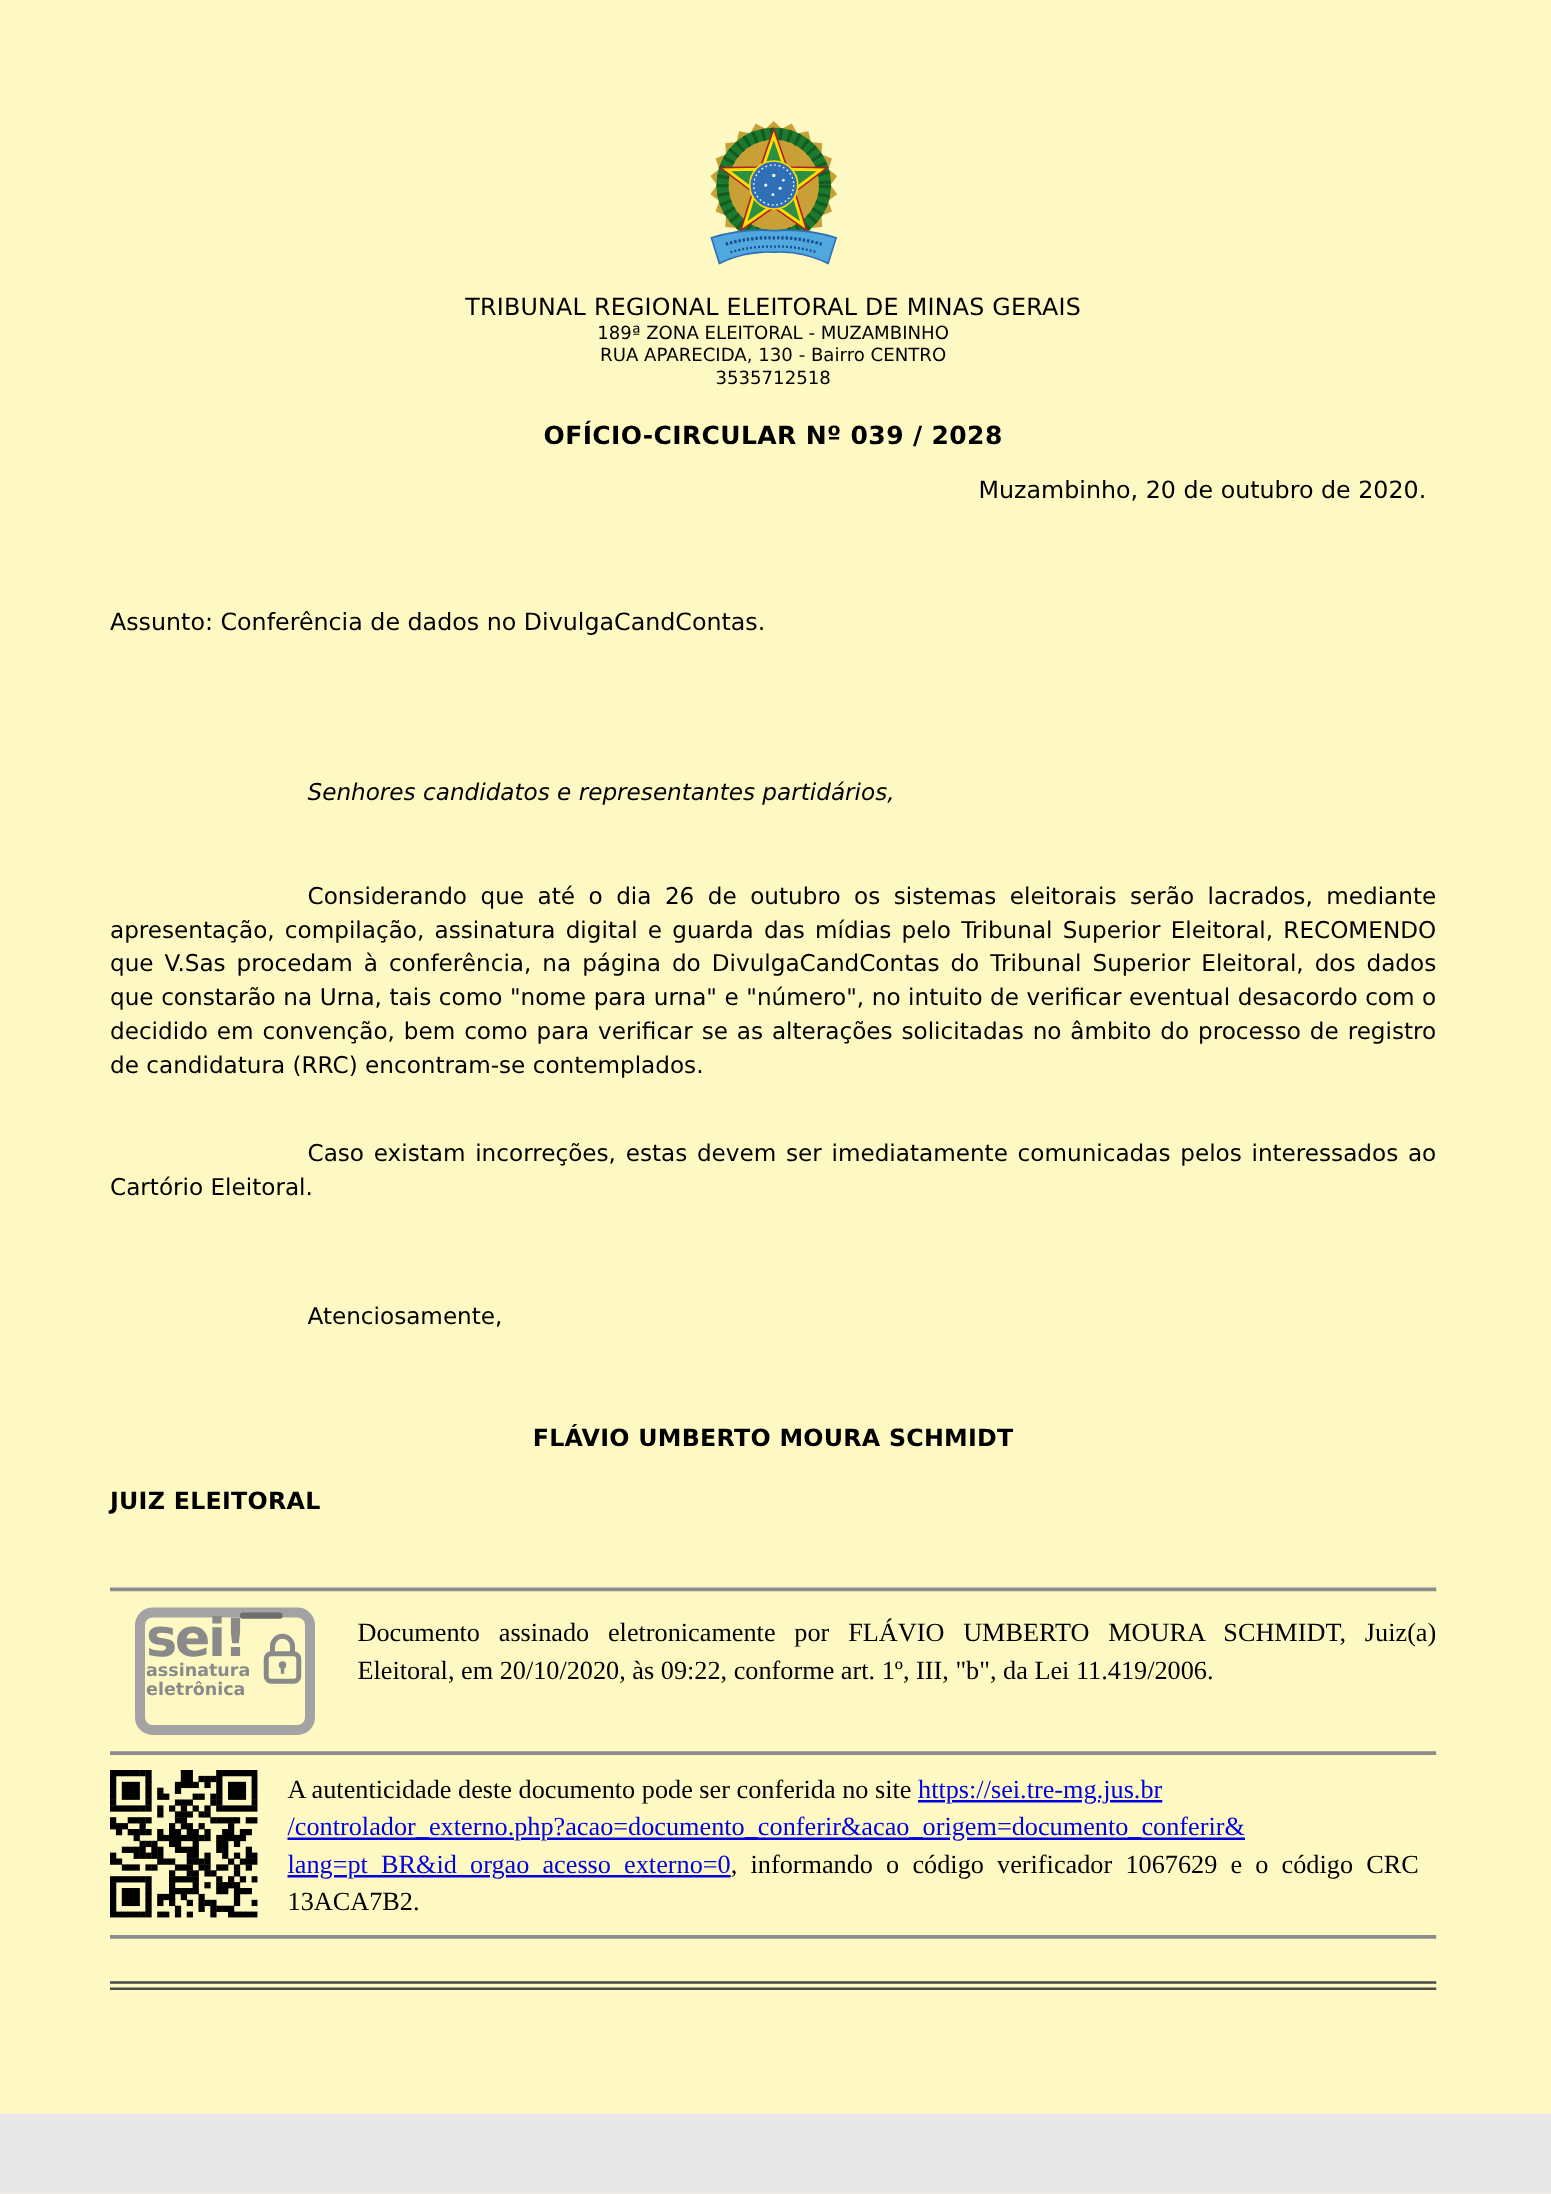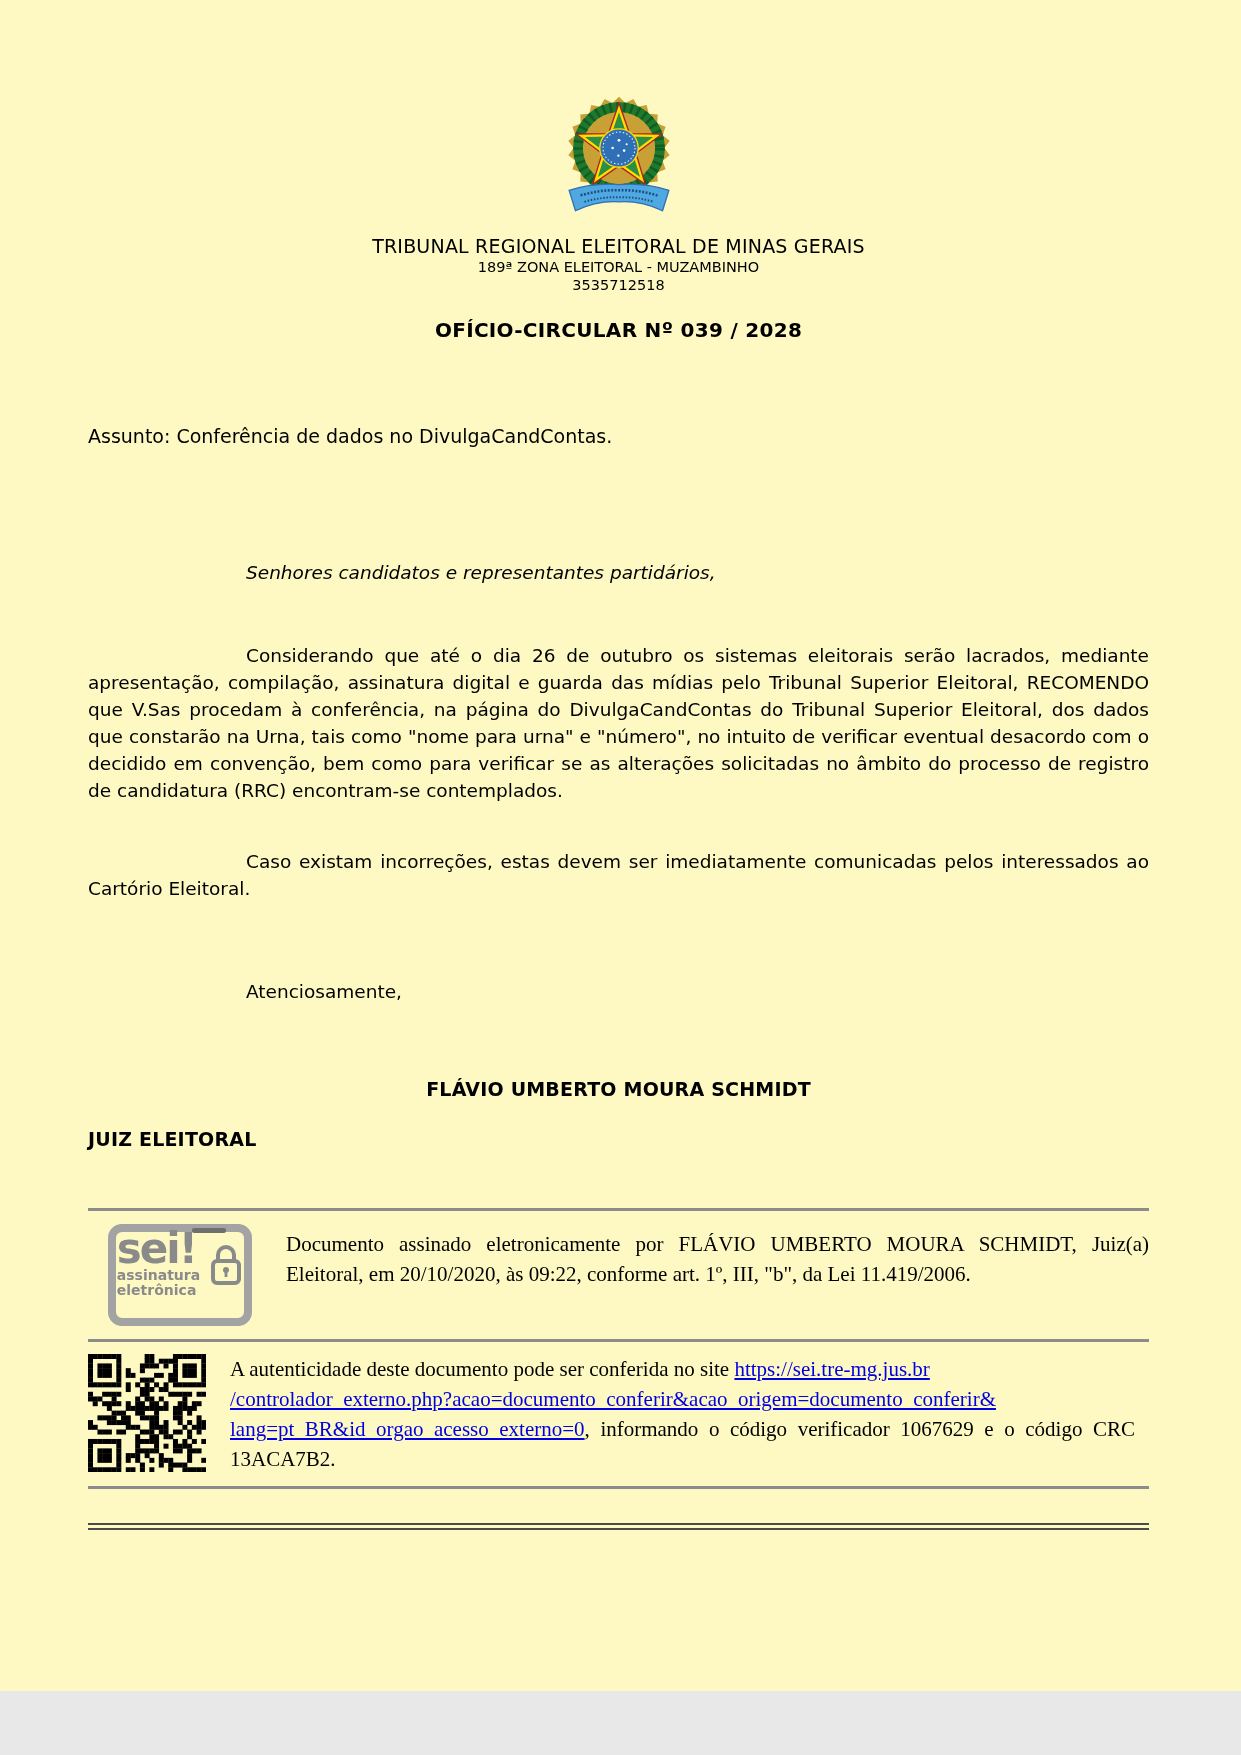--- a/index.html
+++ b/index.html
@@ -86,23 +86,25 @@
       <circle cx="112" cy="86" r="1.6" fill="#ffffff"></circle>
 
       <path d="M22,158 Q60,146 100,149 Q140,146 178,158 L168,190 Q135,174 100,176 Q65,174 32,190 Z" fill="#4fa8df" stroke="#2f6fb5" stroke-width="2"></path>
       <path d="M40,166 Q70,157 100,158 Q130,157 160,166" fill="none" stroke="#1a4e8a" stroke-width="4" stroke-dasharray="3 2.4"></path>
       <path d="M46,176 Q73,168 100,169 Q127,168 154,176" fill="none" stroke="#1a4e8a" stroke-width="3" stroke-dasharray="2.4 2.6"></path>
     </svg>
   </div>
 
   <div class="org-name center">TRIBUNAL REGIONAL ELEITORAL DE MINAS GERAIS</div>
   <div class="org-sub center">189ª ZONA ELEITORAL - MUZAMBINHO</div>
+  <div class="org-sub center">RUA APARECIDA, 130 - Bairro CENTRO</div>
   <div class="org-sub center">3535712518</div>
 
   <div class="doc-title center">OFÍCIO-CIRCULAR Nº 039 / 2028</div>
+  <div class="dateline">Muzambinho, 20 de outubro de 2020.</div>
 
   <div class="subject"><span class="b">Assunto:</span><span> Conferência de dados no DivulgaCandContas.</span></div>
 
   <div class="para salutation">Senhores candidatos e representantes partidários,</div>
   <div class="para p1"><span>Considerando que até o dia 26 de outubro os sistemas eleitorais serão lacrados, mediante apresentação, compilação, assinatura digital e guarda das mídias pelo Tribunal Superior Eleitoral, </span><span class="b">RECOMENDO</span><span> que V.Sas procedam à conferência, na página do </span><span class="b">DivulgaCandContas do Tribunal Superior Eleitoral</span><span>, dos dados que constarão na Urna, tais como "nome para urna" e "número", no intuito de verificar eventual desacordo com o decidido em convenção, bem como para verificar se as alterações solicitadas no âmbito do processo de registro de candidatura (RRC) encontram-se contemplados.</span></div>
   <div class="para p2">Caso existam incorreções, estas devem ser imediatamente comunicadas pelos interessados ao Cartório Eleitoral.</div>
   <div class="para closing">Atenciosamente,</div>
 
   <div class="sig-name">FLÁVIO UMBERTO MOURA SCHMIDT</div>
   <div class="sig-role">JUIZ ELEITORAL</div>

